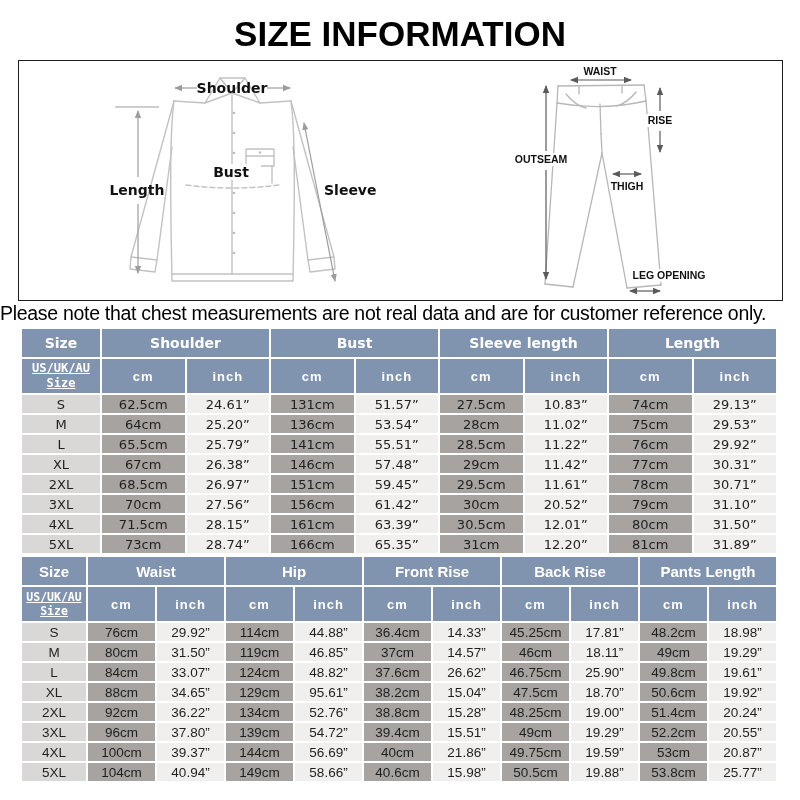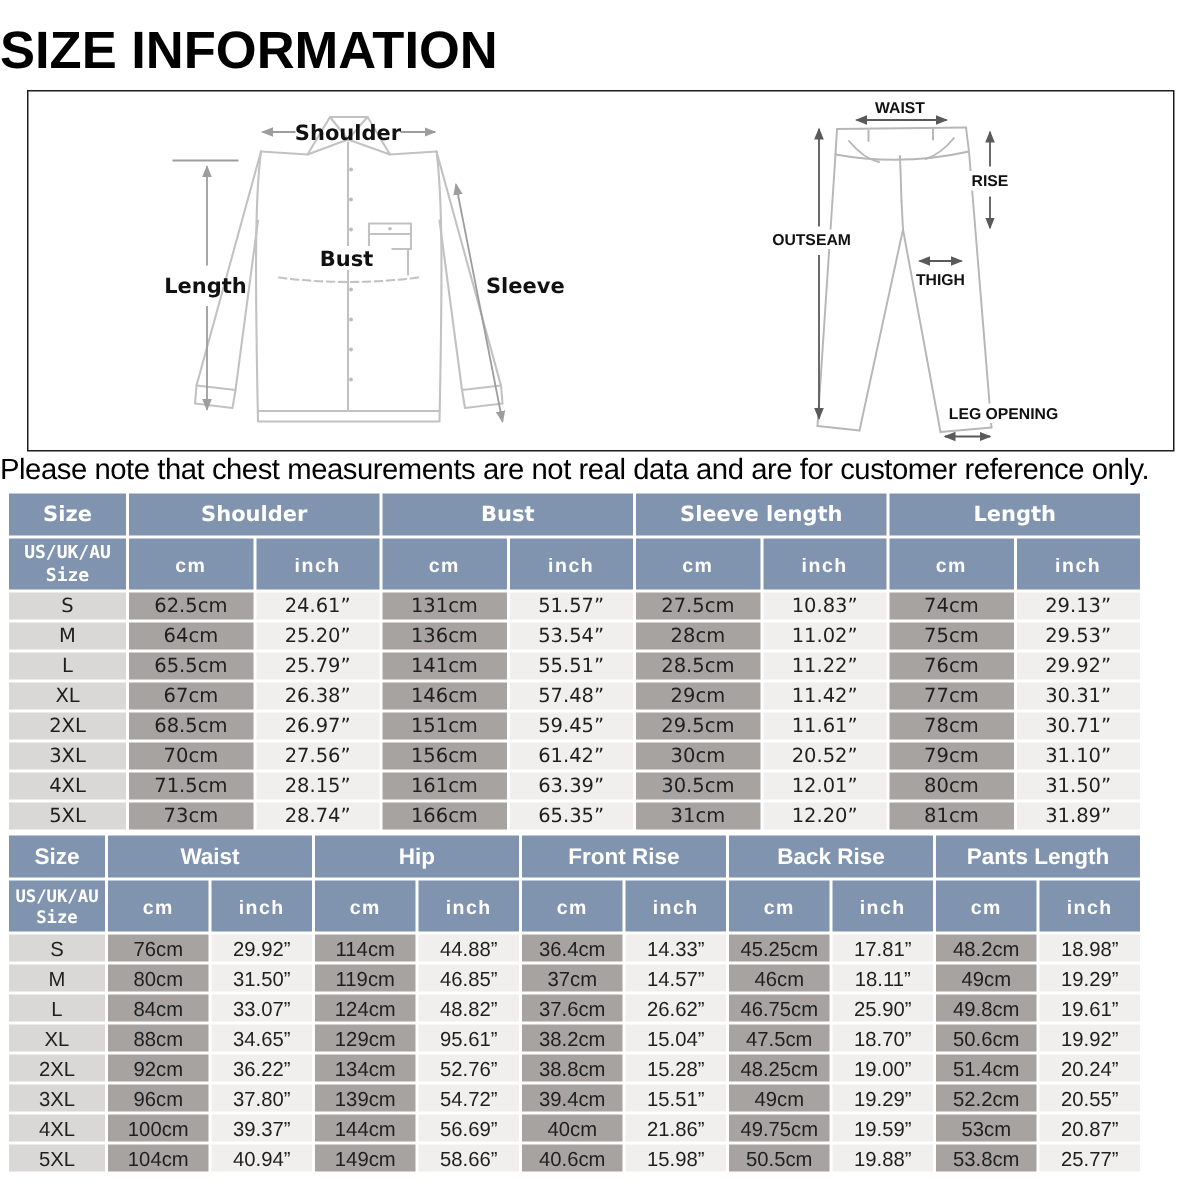--- a/index.html
+++ b/index.html
@@ -7,21 +7,21 @@
     --cm-bg:#a6a3a1;
     --inch-bg:#f0efee;
     --size-bg:#d9d8d6;
     --text-dark:#1f1f1f;
   }
   html,body{margin:0;padding:0;background:#ffffff;}
   body{width:800px;height:800px;overflow:hidden;font-family:"Liberation Sans",sans-serif;color:#000;}
 
   .page-title{
     margin:14px 0 6px 0;
-    text-align:left;
+    text-align:center;
     font-size:35px;
     font-weight:700;
     letter-spacing:0px;
     font-family:"Liberation Sans",sans-serif;
   }
 
   .diagram-box{
     margin-left:18px;
     width:763px;
     height:239px;
@@ -46,33 +46,33 @@
     line-height:23px;
     font-family:"Liberation Sans",sans-serif;
     color:#000;
     margin:1px 0 2px 0;
   }
 
   table{
     border-collapse:separate;
     border-spacing:2px;
     table-layout:fixed;
-    margin-left:4px;
+    margin-left:20px;
     width:758px;
   }
   table.t-narrow{margin-top:0px;}
   th{background:var(--header-bg);color:#fff;font-weight:700;padding:0;}
   thead tr.group-row th{height:28px;}
   thead tr.unit-row th{height:34px;}
   tbody td{height:18px;text-align:center;vertical-align:middle;color:var(--text-dark);padding:0;}
 
   .t-wide .group-header{font-family:"DejaVu Sans",sans-serif;font-size:14px;}
   .t-narrow .group-header{font-family:"Liberation Sans",sans-serif;font-size:15px;}
   .unit-header{font-family:Liberation Sans, sans-serif;font-size:13px;letter-spacing:1px;}
-  .size-sub{font-family:"DejaVu Sans Mono",monospace;font-size:12px;line-height:1.25;}
+  .size-sub{font-family:"DejaVu Sans Mono",monospace;font-size:12px;line-height:1.25;text-decoration:underline;}
   .t-narrow .size-sub{font-size:11.5px;}
   .size-sub span{display:block;}
 
   .t-wide tbody td{font-family:"DejaVu Sans",sans-serif;font-size:13px;}
   .t-narrow tbody td{font-family:"Liberation Sans",sans-serif;font-size:13.5px;}
   td.size-cell{background:var(--size-bg);}
   td.cm-cell{background:var(--cm-bg);}
   td.inch-cell{background:var(--inch-bg);}
 </style>
 </head>

